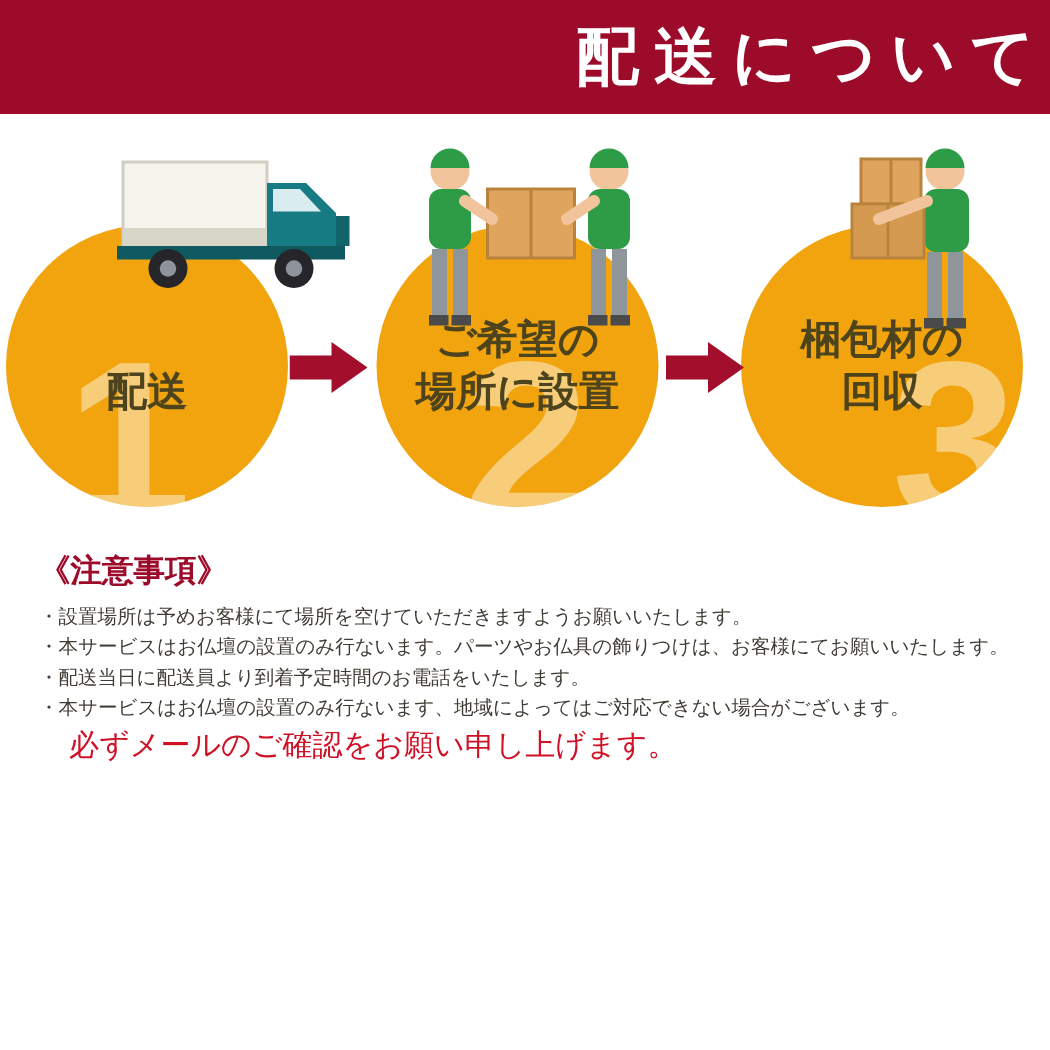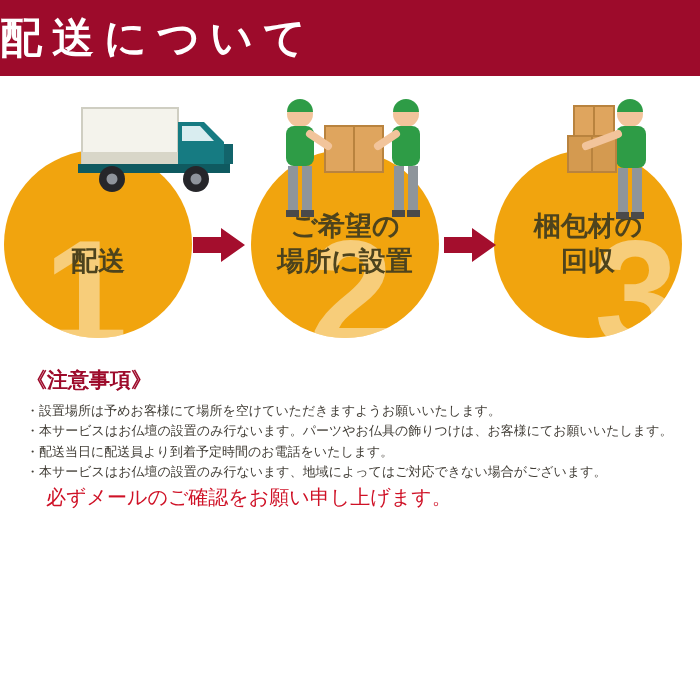--- a/index.html
+++ b/index.html
@@ -7,21 +7,21 @@
   body {
     background:#ffffff;
     font-family:"Liberation Sans","DejaVu Sans",sans-serif;
     overflow:hidden;
   }
 
   
   .banner {
     height:76px;
     background:#9d0b2b;
-    display:flex; align-items:center; justify-content:flex-start;
+    display:flex; align-items:center; justify-content:flex-end;
   }
   .banner-title {
     color:#ffffff; font-size:42px; font-weight:bold; letter-spacing:10px;
   }
 
   
   .steps { position:relative; height:280px; }
 
   .circle {
     position:absolute; width:188px; height:188px; border-radius:50%;

